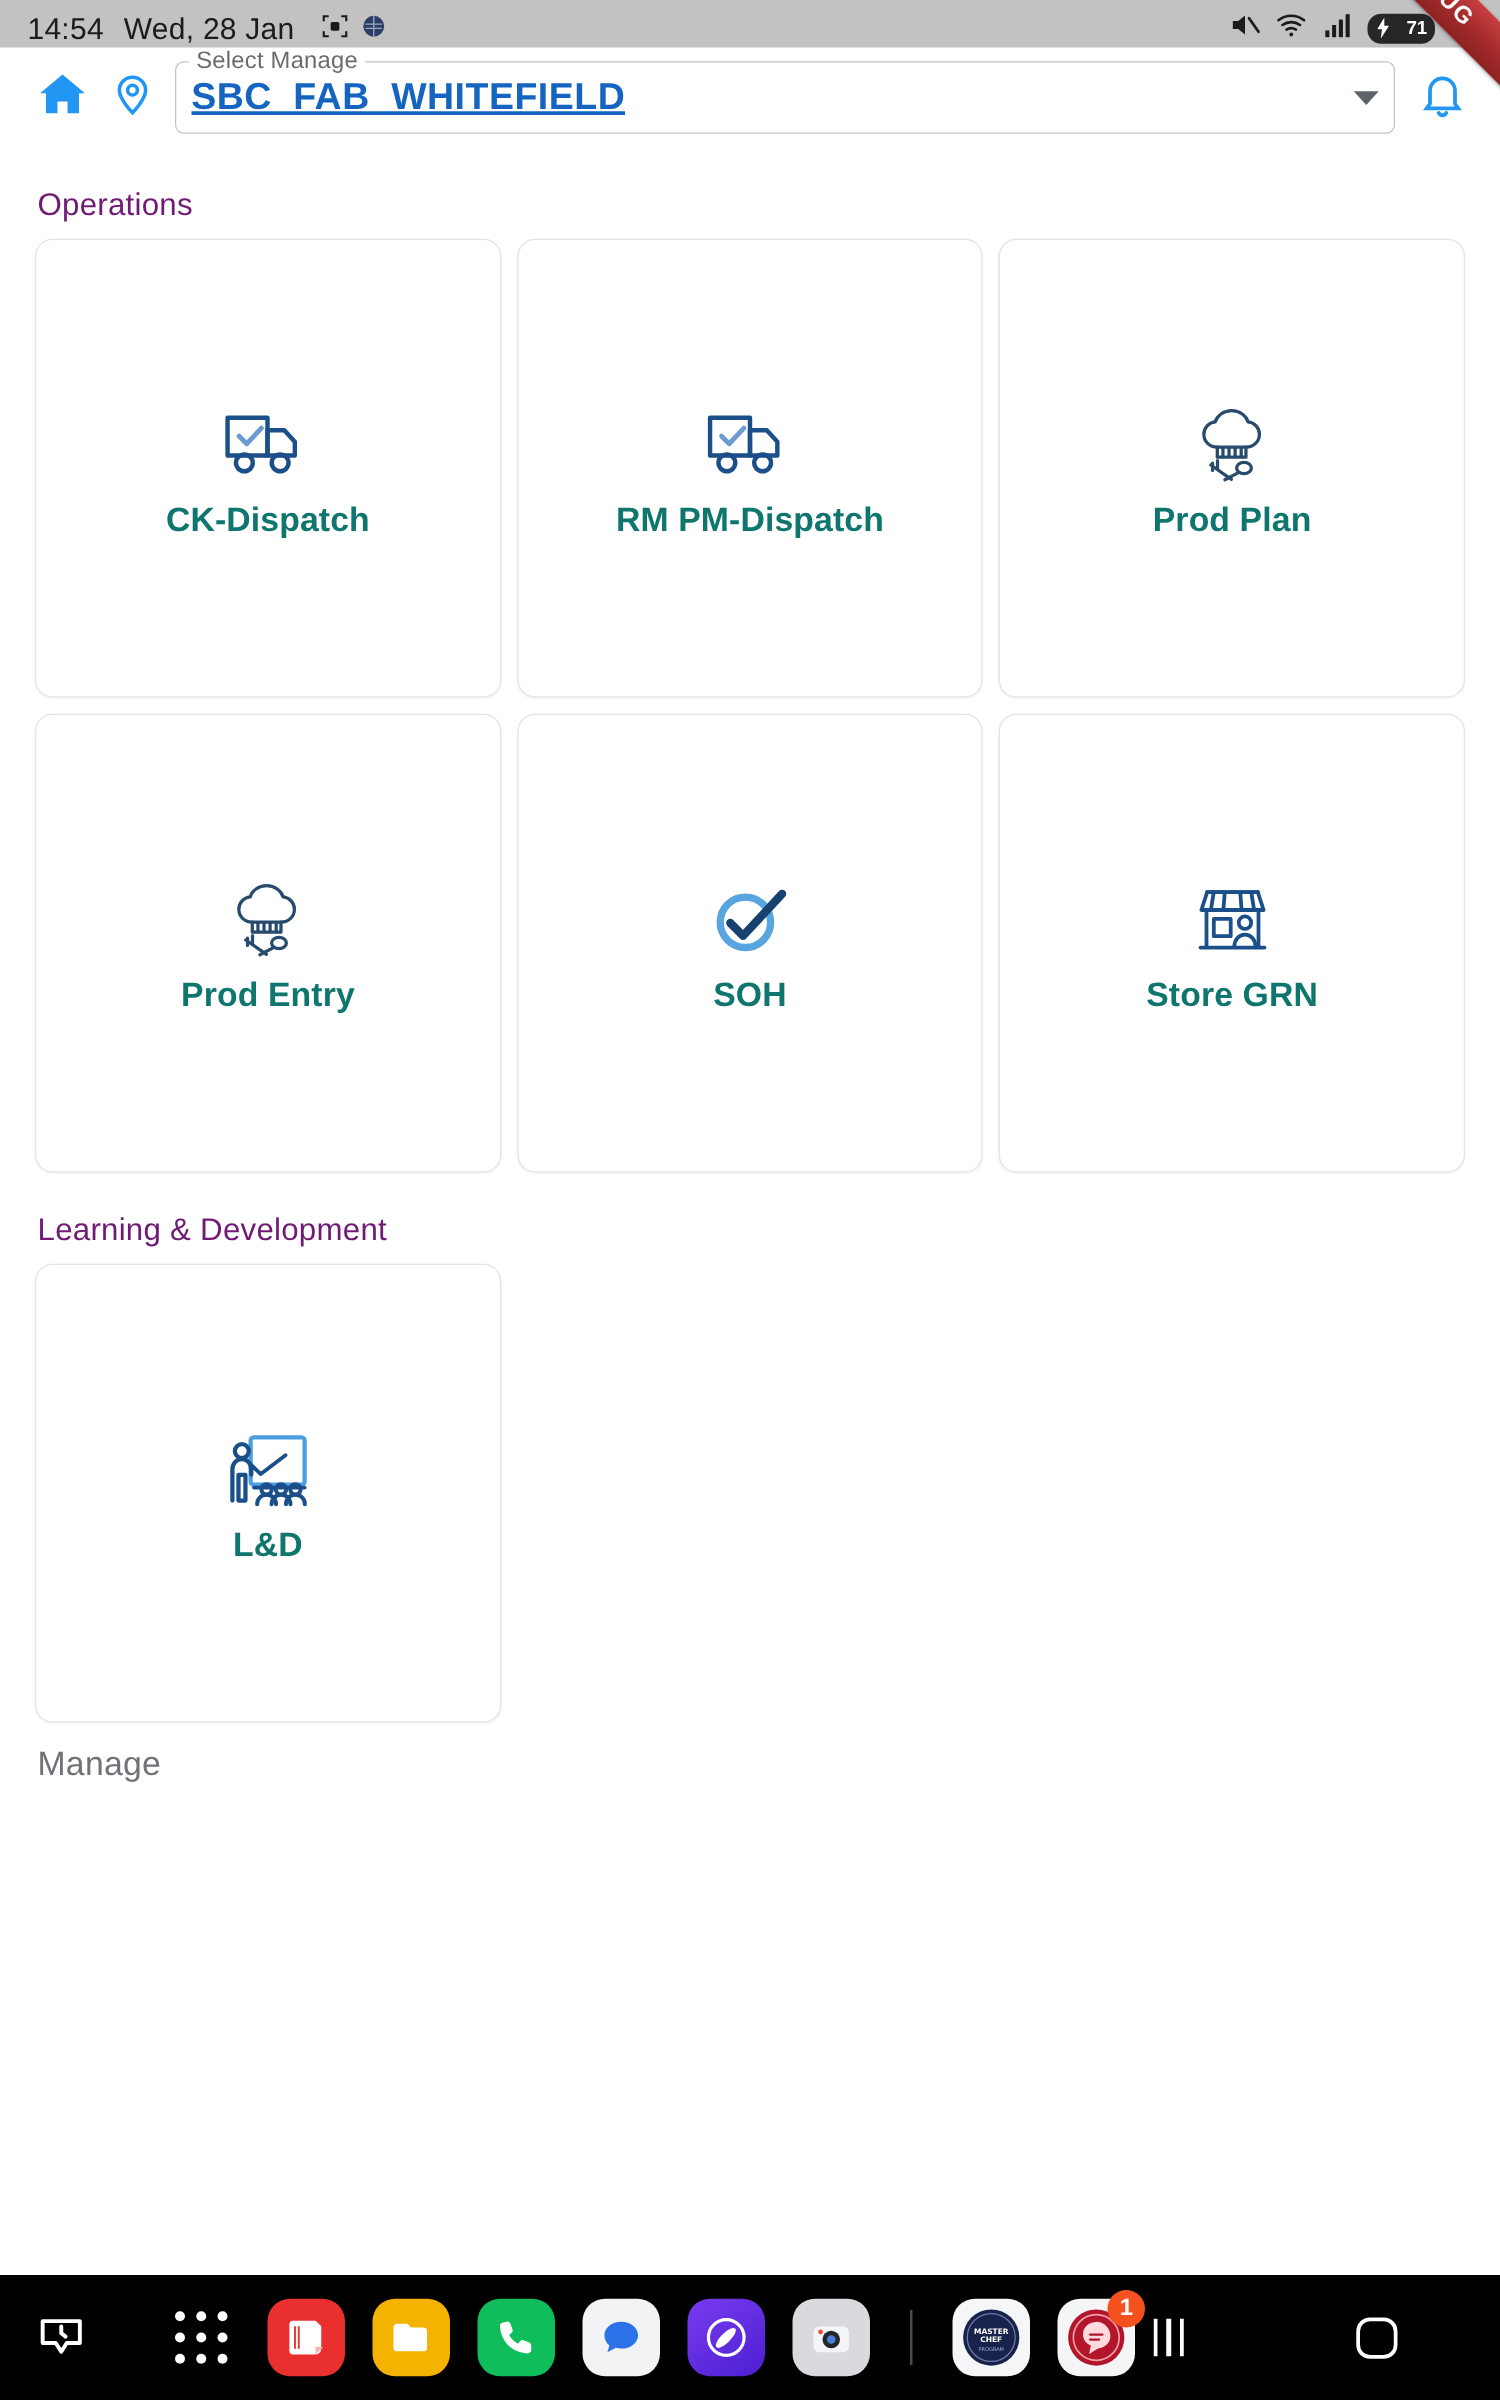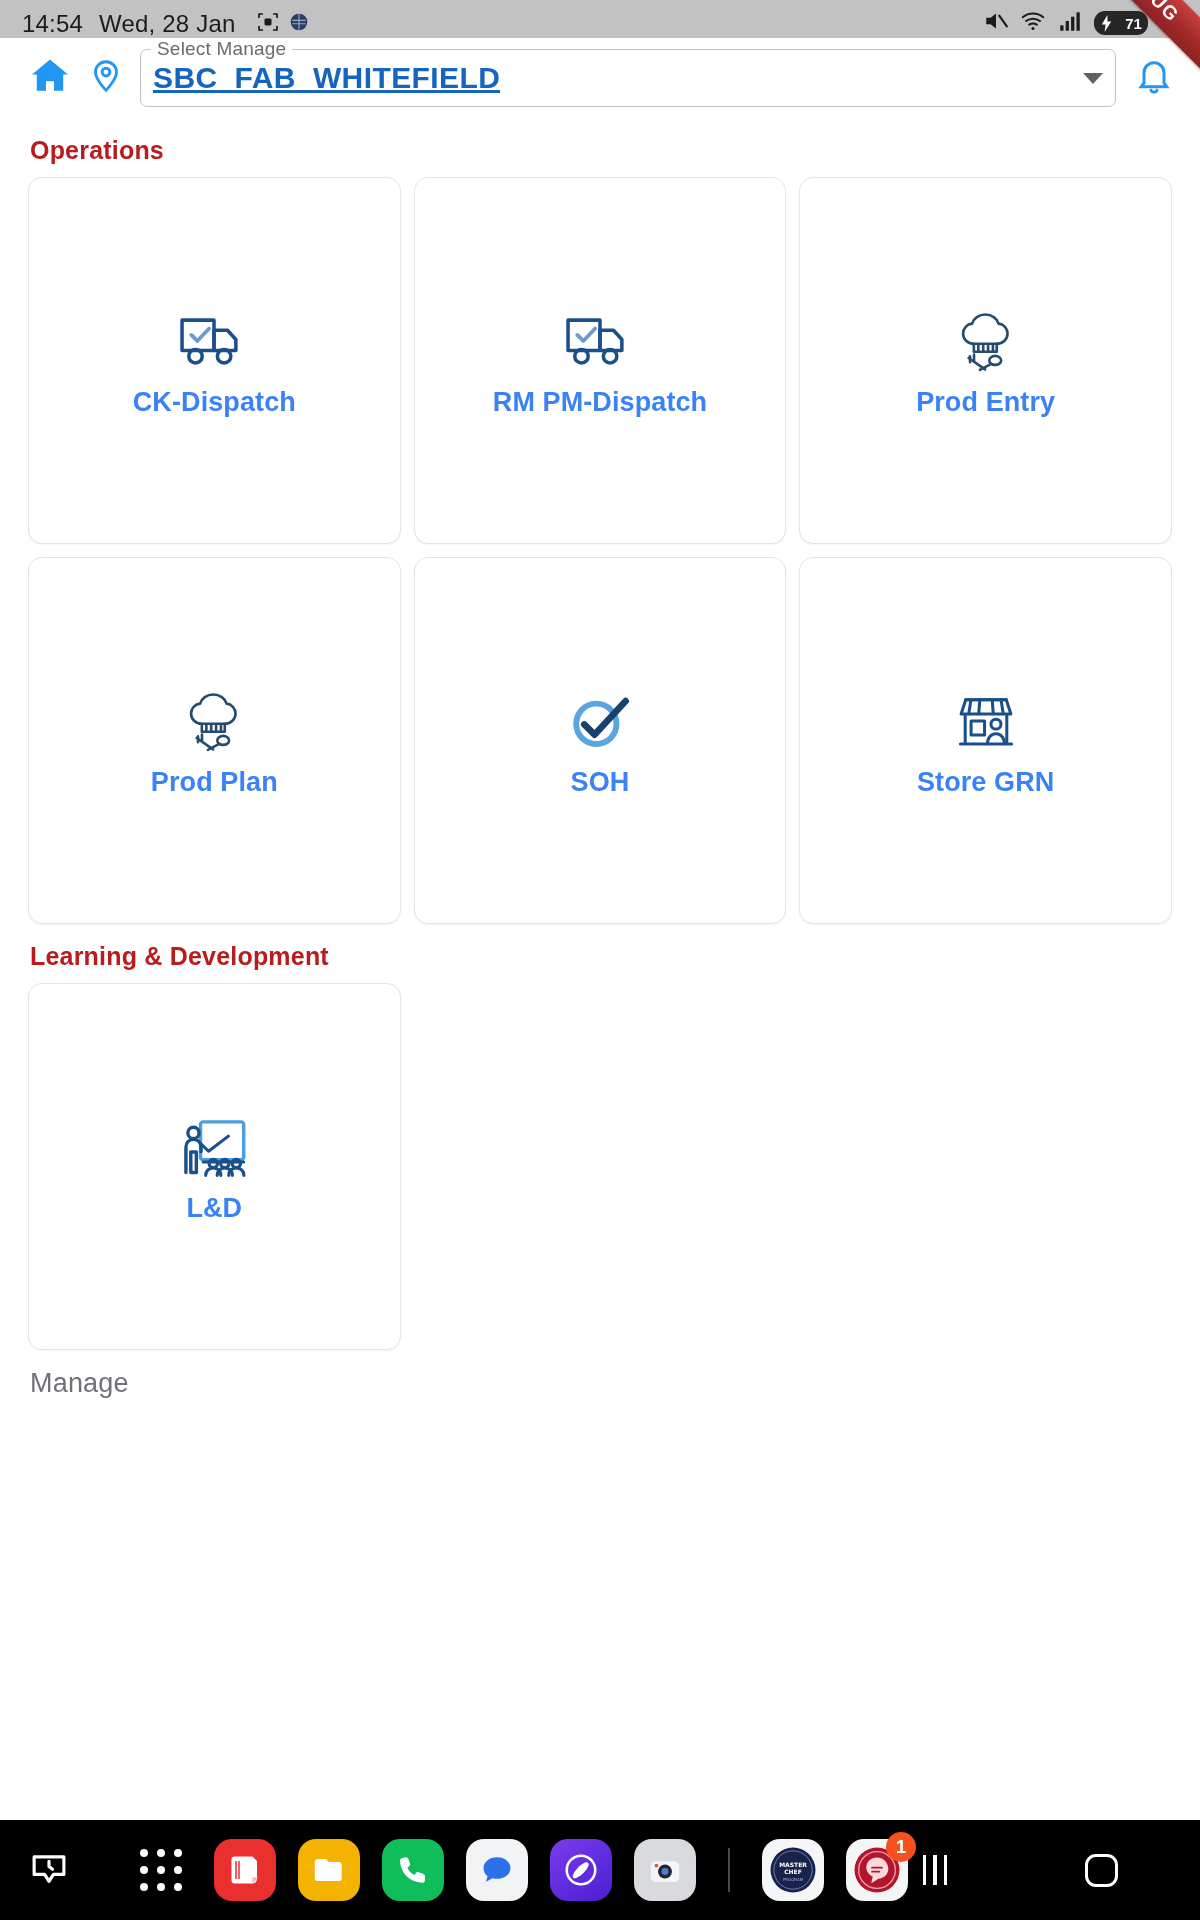--- a/index.html
+++ b/index.html
@@ -125,23 +125,23 @@
 
   
   .content {
     padding: 0 28px;
     position: relative;
     height: calc(1920px - 38px - 80px - 100px);
     overflow: hidden;
   }
   .section-title {
     font-size: 25px;
-    color: #b91c1c;
-    font-weight: 700;
-    margin: 18px 0 12px 2px;
+    color: #701a75;
+    font-weight: 400;
+    margin: 32px 0 12px 2px;
     letter-spacing: .2px;
   }
   .grid {
     display: grid;
     grid-template-columns: repeat(3, 1fr);
     gap: 13px;
   }
   .card {
     background: #ffffff;
     border: 1.4px solid #e2e4e7;
@@ -156,21 +156,21 @@
   .card-icon {
     height: 78px;
     display: flex;
     align-items: center;
     justify-content: center;
     margin-bottom: 6px;
   }
   .card-label {
     font-size: 27px;
     font-weight: 700;
-    color: #3b82f6;
+    color: #0f766e;
     letter-spacing: .1px;
     text-align: right;
   }
   .card.placeholder { border: none; box-shadow: none; background: transparent; }
   .grid.single { grid-template-columns: repeat(3, 1fr); }
 
   .manage-peek {
     margin: 18px 0 0 2px;
     font-size: 27px;
     color: #6f7276;
@@ -358,36 +358,36 @@
         <svg width="60" height="66" viewBox="0 0 34 38" fill="none" stroke="#274b6d" stroke-width="1.5" stroke-linecap="round" stroke-linejoin="round">
           <path d="M10 20c-3.6 0-6.2-2.6-6.2-5.9 0-3 2.3-5.4 5.2-5.7C9.8 5.5 12.9 3.2 16.6 3.2c3.7 0 6.8 2.3 7.6 5.2 2.9.3 5.2 2.7 5.2 5.7 0 3.3-2.6 5.9-6.2 5.9z"></path>
           <path d="M10 20v4.6h13.2V20"></path>
           <path d="M12.6 20.4v4M15.4 20.4v4M18.2 20.4v4M21 20.4v4"></path>
           <path d="M7 28.2l9.5 6.6"></path>
           <path d="M7.8 27.3v3.4M10.1 26.2v3.6"></path>
           <ellipse cx="22.3" cy="29.6" rx="3.4" ry="2.6"></ellipse>
           <path d="M20 31.6l-6.5 3.4"></path>
         </svg>
       </div>
-      <div class="card-label">Prod Entry</div>
+      <div class="card-label">Prod Plan</div>
     </div>
 
     <div class="card">
       <div class="card-icon">
         <svg width="60" height="66" viewBox="0 0 34 38" fill="none" stroke="#274b6d" stroke-width="1.5" stroke-linecap="round" stroke-linejoin="round">
           <path d="M10 20c-3.6 0-6.2-2.6-6.2-5.9 0-3 2.3-5.4 5.2-5.7C9.8 5.5 12.9 3.2 16.6 3.2c3.7 0 6.8 2.3 7.6 5.2 2.9.3 5.2 2.7 5.2 5.7 0 3.3-2.6 5.9-6.2 5.9z"></path>
           <path d="M10 20v4.6h13.2V20"></path>
           <path d="M12.6 20.4v4M15.4 20.4v4M18.2 20.4v4M21 20.4v4"></path>
           <path d="M7 28.2l9.5 6.6"></path>
           <path d="M7.8 27.3v3.4M10.1 26.2v3.6"></path>
           <ellipse cx="22.3" cy="29.6" rx="3.4" ry="2.6"></ellipse>
           <path d="M20 31.6l-6.5 3.4"></path>
         </svg>
       </div>
-      <div class="card-label">Prod Plan</div>
+      <div class="card-label">Prod Entry</div>
     </div>
 
     <div class="card">
       <div class="card-icon">
         <svg width="66" height="64" viewBox="0 0 36 34" fill="none" stroke-linecap="round" stroke-linejoin="round">
           <circle cx="16" cy="18" r="11" stroke="#59a5e0" stroke-width="3.2"></circle>
           <path d="M9.4 18.3l5.6 5.6L32 5.6" stroke="#17416e" stroke-width="3.6"></path>
         </svg>
       </div>
       <div class="card-label">SOH</div>

